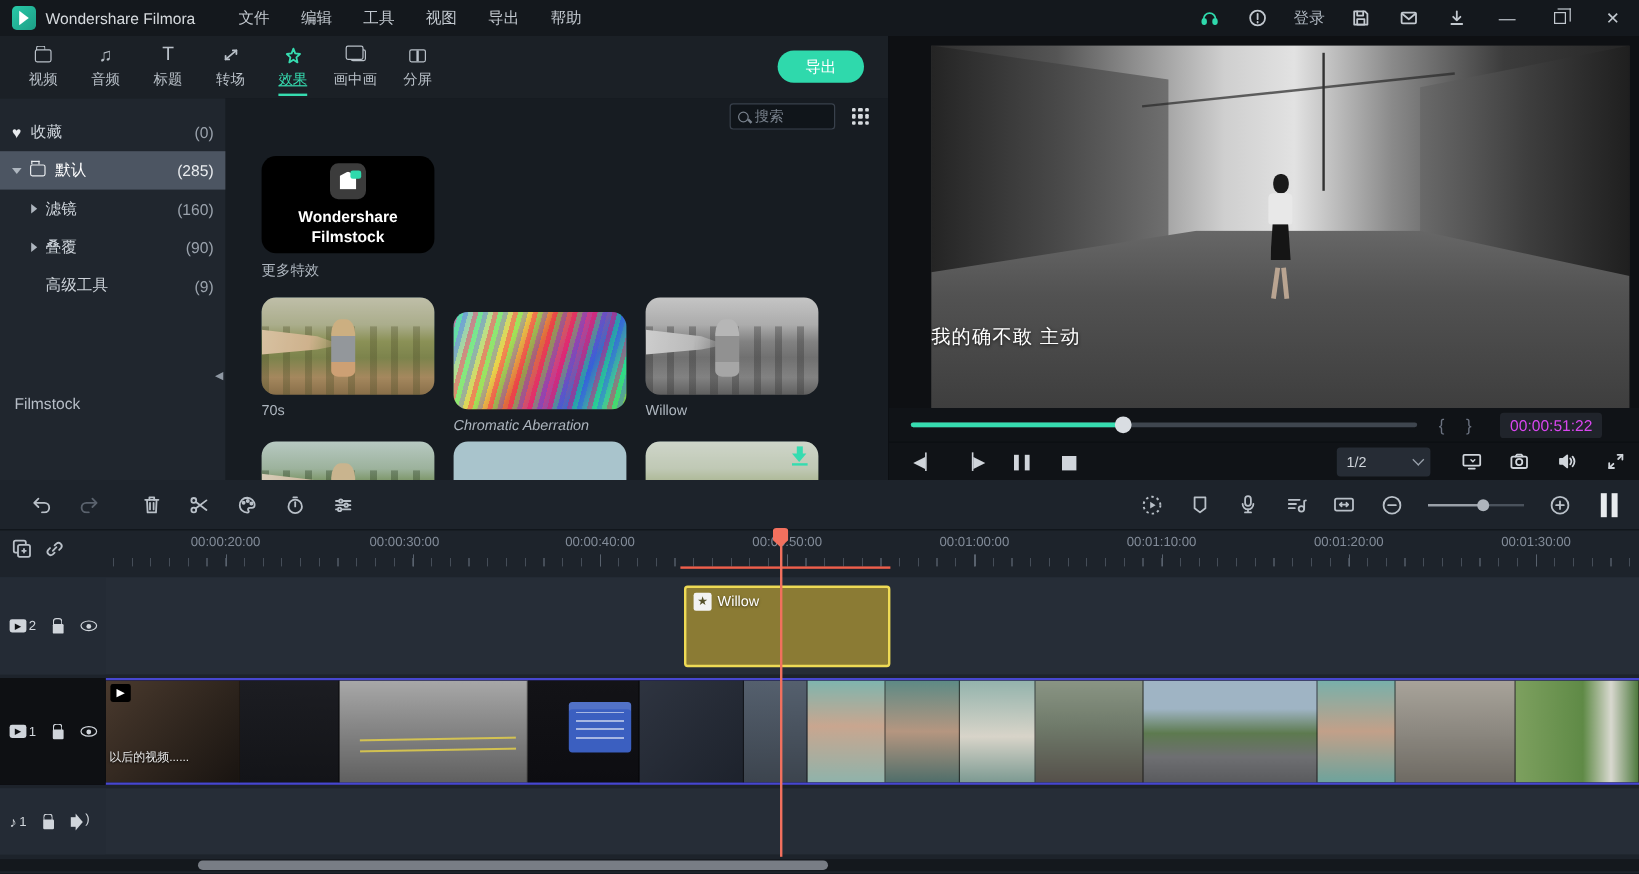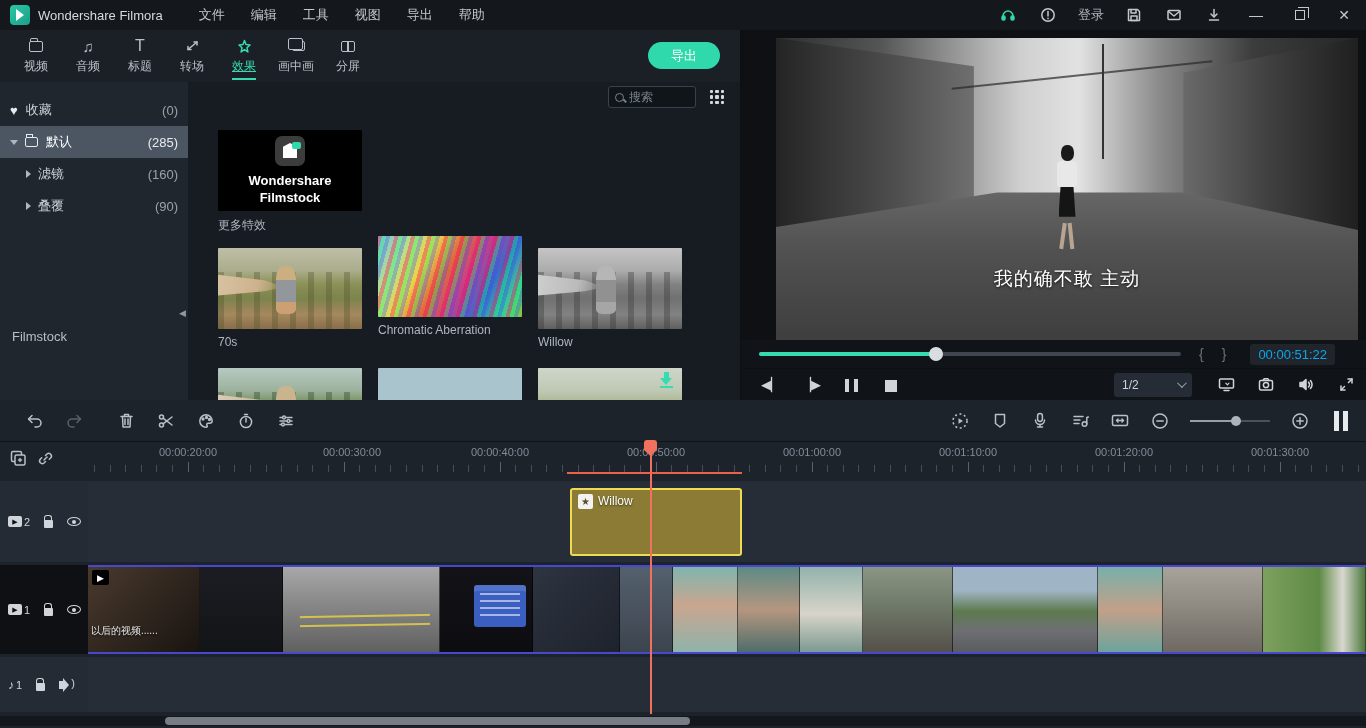--- a/index.html
+++ b/index.html
@@ -60,21 +60,21 @@
   
   .content { flex:1; background:#171c22; position:relative; }
   .content-head { height:30px; display:flex; align-items:center; justify-content:flex-end; padding-right:16px; gap:14px; }
   .searchbox { width:88px; height:22px; background:#10151a; border:1px solid #39414c; border-radius:3px; display:flex; align-items:center; padding:0 6px; gap:5px; color:#79828d; font-size:12px; }
   .mag { width:9px; height:9px; border:1.5px solid #79828d; border-radius:50%; position:relative; flex:none; }
   .mag:before { content:""; position:absolute; width:4px; height:1.5px; background:#79828d; transform:rotate(45deg); right:-4px; bottom:-1px; }
   .gridview { width:14px; height:14px; display:grid; grid-template-columns:repeat(3,1fr); gap:2px; }
   .gridview i { background:#d6dade; border-radius:1px; }
   .grid { position:absolute; left:0; top:30px; right:0; bottom:0; overflow:hidden; }
   .card { position:absolute; width:144px; }
-  .thumb { width:144px; height:81px; border-radius:1px; position:relative; overflow:hidden; }
+  .thumb { width:144px; height:81px; border-radius:12px; position:relative; overflow:hidden; }
   .card-label { margin-top:6px; font-size:12px; color:#aeb6bf; }
   .dl-arrow { position:absolute; top:4px; right:8px; width:14px; height:16px; color:#35dcb0; }
   .dl-arrow:before { content:""; position:absolute; left:4px; top:0; width:5px; height:7px; background:#35dcb0; }
   .dl-arrow:after { content:""; position:absolute; left:0; top:6px; border-left:6.5px solid transparent; border-right:6.5px solid transparent; border-top:7px solid #35dcb0; }
   .dl-arrow i { position:absolute; left:0; bottom:0; width:13px; height:2px; background:#35dcb0; }
   .promo { background:#000; display:flex; flex-direction:column; align-items:center; justify-content:center; gap:2px; }
   .promo-ic { width:30px; height:30px; background:#3c3c3c; border-radius:7px; margin-bottom:5px; position:relative; }
   .promo-ic:before { content:""; position:absolute; inset:7px 8px 8px 8px; background:#fff; clip-path:polygon(0 25%,50% 0,100% 25%,100% 100%,0 100%); }
   .promo-ic:after { content:""; position:absolute; right:4px; top:6px; width:9px; height:7px; background:#2fd9ac; border-radius:2px; }
   .promo-t { color:#fff; font-weight:bold; font-size:13px; line-height:15px; }
@@ -103,28 +103,28 @@
   .video .bldg-r { position:absolute; right:0; top:0; width:30%; height:82%; background:linear-gradient(270deg,#1f1f1f 0%,#3f3f3f 50%,#6a6a6a 100%); clip-path:polygon(0 14%,100% 0,100% 100%,0 100%); }
   .video .wires { position:absolute; left:30%; top:12%; width:45%; height:2px; background:rgba(40,40,40,.7); transform:rotate(-6deg); }
   .video .pole { position:absolute; left:56%; top:2%; width:2px; height:38%; background:#333; }
   .figure { position:absolute; left:50%; top:38%; width:22px; height:96px; transform:translateX(-50%); }
   .figure .hair { width:13px; height:16px; background:#1a1a1a; border-radius:45%; margin:-8px auto 0; }
   .figure .shirt { width:20px; height:26px; background:#e8e8e8; border-radius:4px 4px 2px 2px; margin:0 auto; }
   .figure .skirt { width:17px; height:30px; background:#151515; clip-path:polygon(12% 0,88% 0,100% 100%,0 100%); margin:0 auto; }
   .figure .leg { position:absolute; width:4px; height:26px; background:#b9a491; bottom:0; }
   .figure .leg.l { left:5px; transform:rotate(8deg); }
   .figure .leg.r { right:5px; transform:rotate(-6deg); }
-  .subtitle { position:absolute; left:0; right:0; bottom:16%; text-align:center; color:#fff; font-size:19px; letter-spacing:1px; text-shadow:0 1px 3px rgba(0,0,0,.8); }
+  .subtitle { position:absolute; left:0; right:0; bottom:16%; color:#fff; font-size:16px; letter-spacing:1px; text-shadow:0 1px 3px rgba(0,0,0,.8); }
 
   .seek-row { position:absolute; left:0; top:310px; width:625px; height:28px; display:flex; align-items:center; }
   .seek { position:relative; margin-left:18px; width:422px; height:4px; background:#3f464f; border-radius:2px; }
   .seek .fill { position:absolute; left:0; top:0; height:4px; width:42%; background:#36dcb0; border-radius:2px; }
   .seek .knob { position:absolute; left:calc(42% - 7px); top:-5px; width:14px; height:14px; background:#d9dde2; border-radius:50%; }
   .braces { margin-left:18px; color:#6b7280; font-size:14px; letter-spacing:18px; }
-  .timecode { margin-left:6px; background:#20242b; border-radius:3px; padding:3px 8px; font-size:13px; color:#0ea5e9; font-family:"Liberation Sans","DejaVu Sans",sans-serif; }
+  .timecode { margin-left:6px; background:#20242b; border-radius:3px; padding:3px 8px; font-size:13px; color:#d946ef; font-family:"Liberation Sans","DejaVu Sans",sans-serif; }
 
   .controls-row { position:absolute; left:0; top:338px; width:625px; height:32px; display:flex; align-items:center; color:#d0d5db; border-top:1px solid #0c0f13; }
   .pc { width:40px; text-align:center; font-size:13px; cursor:pointer; }
   .pausebars i { display:inline-block; width:4px; height:13px; background:#d0d5db; margin:0 2.5px; vertical-align:middle; }
   .stop { display:inline-block; width:12px; height:12px; background:#d0d5db; vertical-align:middle; }
   .quality { margin-left:auto; width:78px; height:24px; background:#262c35; border-radius:3px; display:flex; align-items:center; padding:0 8px; font-size:12px; color:#cfd4da; }
   .chev { margin-left:auto; width:7px; height:7px; border-right:1.5px solid #9aa2ac; border-bottom:1.5px solid #9aa2ac; transform:rotate(45deg) translateY(-2px); }
   .pc-ic { width:40px; display:flex; justify-content:center; cursor:pointer; }
 
   
@@ -331,20 +331,25 @@
           <div class="side-row indent1">
             <span class="caret right"></span>
             <span>滤镜</span>
             <span class="count">(160)</span>
           </div>
           <div class="side-row indent1">
             <span class="caret right"></span>
             <span>叠覆</span>
             <span class="count">(90)</span>
           </div>
+          <div class="side-row indent1">
+            <span class="caret none"></span>
+            <span>高级工具</span>
+            <span class="count">(9)</span>
+          </div>
           <div class="side-footer">Filmstock</div>
           <div class="collapse-arrow">◀</div>
         </div>
 
         <div class="content">
           <div class="content-head">
             <div class="searchbox">
               <span class="mag"></span>
               <span>搜索</span>
             </div>
@@ -376,21 +381,21 @@
             <div class="card" style="left:30px; top:136px;">
               <div class="thumb vineyard">
                 <div class="vines"></div>
                   <div class="arm"></div>
                   <div class="girl"></div>
                   <div class="warm"></div>
               </div>
               <div class="card-label">70s</div>
             </div>
 
-            <div class="card" style="left:190px; top:124px;">
+            <div class="card" style="left:190px; top:148px;font-style:italic;">
               <div class="thumb chromatic">
                 <div class="chromnoise"></div>
               </div>
               <div class="card-label">Chromatic Aberration</div>
             </div>
 
             <div class="card" style="left:350px; top:136px;">
               <div class="thumb vineyard gray">
                 <div class="vines"></div>
                   <div class="arm"></div>
@@ -613,21 +618,21 @@
         <div>
           <svg class="sic" width="17" height="17" viewBox="0 0 17 17">
               <path d="M7 10 10 7"></path>
               <path d="M8.5 5.5 10 4a2.7 2.7 0 0 1 3.8 3.8L12.3 9.3"></path>
               <path d="M8.5 11.5 7 13a2.7 2.7 0 0 1-3.8-3.8L4.7 7.7"></path>
             </svg>
         </div>
       </div>
       <div class="ruler">
         <span class="ruler-label" style="left:100px">00:00:20:00</span>
-        <span class="ruler-label" style="left:264px">00:00:30:00</span>
+        <span class="ruler-label" style="left:249px">00:00:30:00</span>
         <span class="ruler-label" style="left:412px">00:00:40:00</span>
         <span class="ruler-label" style="left:568px">00:00:50:00</span>
         <span class="ruler-label" style="left:724px">00:01:00:00</span>
         <span class="ruler-label" style="left:880px">00:01:10:00</span>
         <span class="ruler-label" style="left:1036px">00:01:20:00</span>
         <span class="ruler-label" style="left:1192px">00:01:30:00</span>
         <div class="ticks"></div>
       </div>
       <div class="range-line"></div>
     </div>

